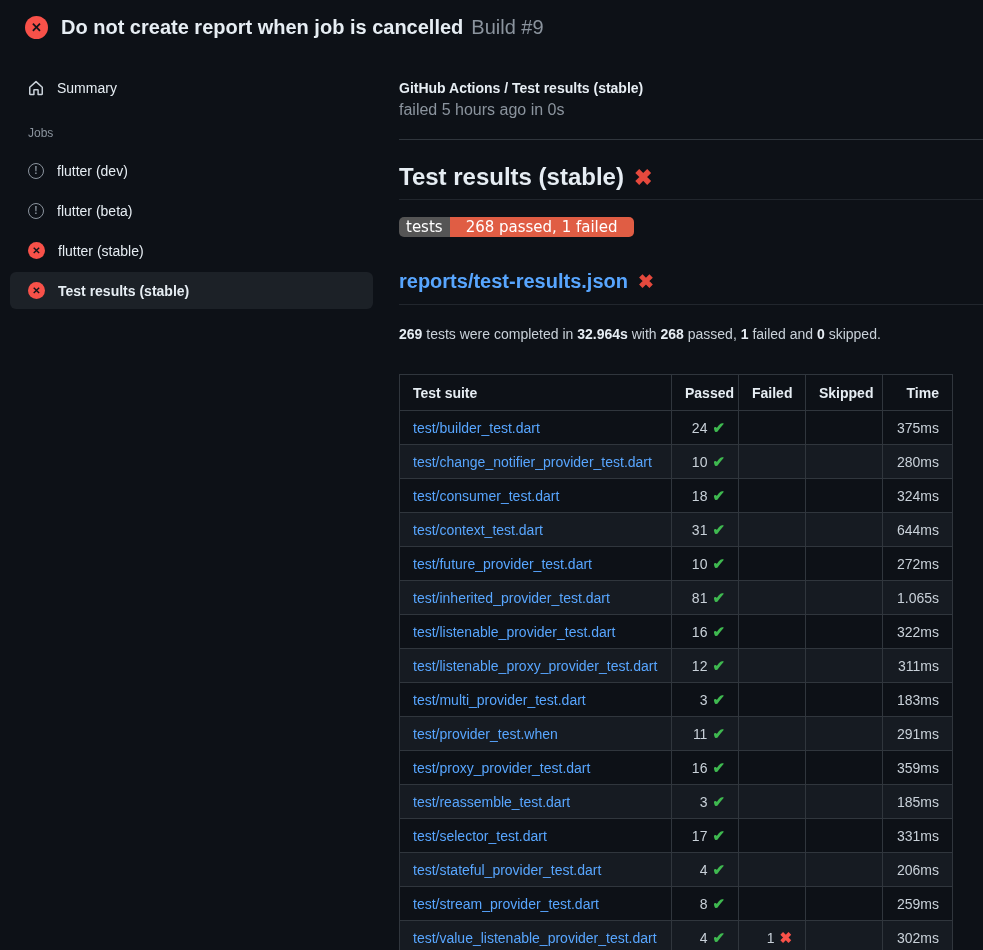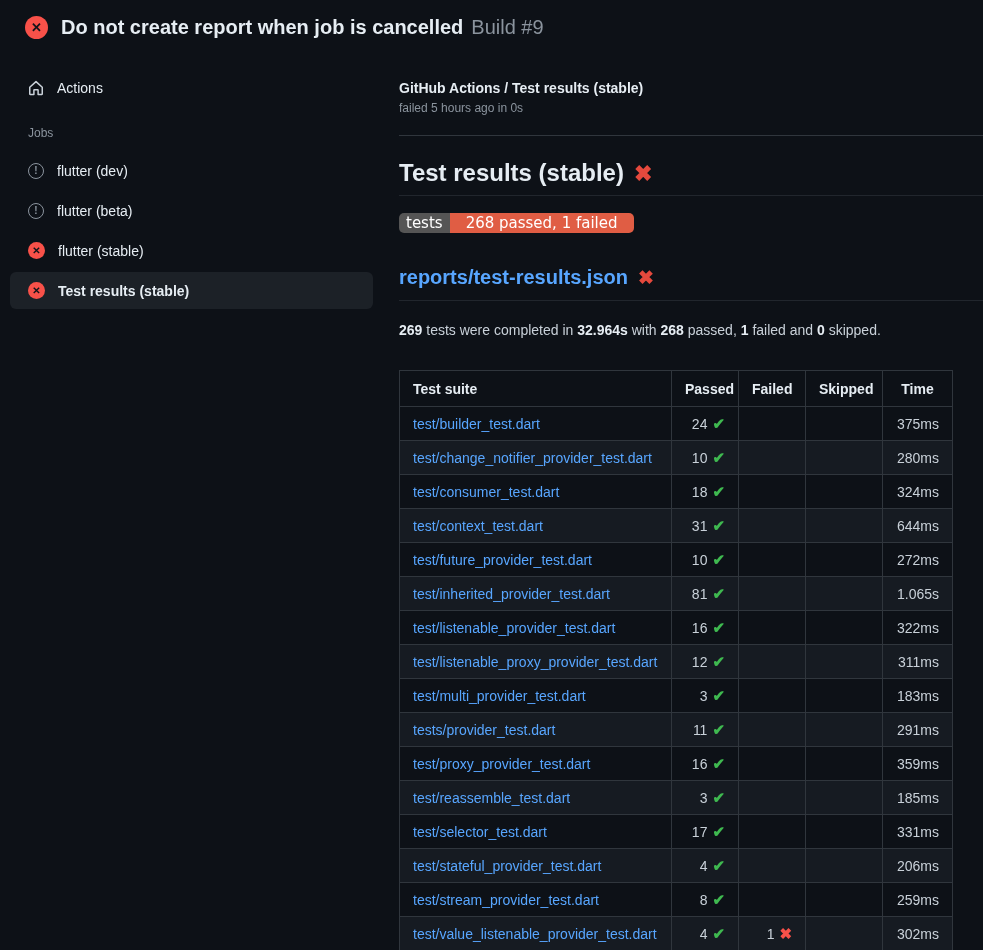--- a/index.html
+++ b/index.html
@@ -57,21 +57,21 @@
     width:16px; height:16px; border-radius:50%;
     border:1.5px solid var(--text-muted,#8b949e);
     color:var(--text-muted,#8b949e);
     display:inline-flex; align-items:center; justify-content:center;
     font-size:10px; font-weight:bold; flex:0 0 auto;
   }
   .home-icon { flex:0 0 auto; display:inline-flex; }
 
   
   .breadcrumb { margin-top:27px; font-weight:bold; color:var(--text-bright,#e6edf3); }
-  .status-line { margin-top:5px; font-size:12px; color:var(--text-muted,#8b949e); }
+  .status-line { margin-top:5px; font-size:16px; color:var(--text-muted,#8b949e); }
   .divider { border:none; border-top:1px solid var(--border,#30363d); margin-top:20px; }
 
   h2.section-title {
     margin-top:23px; font-size:24px; font-weight:bold;
     color:var(--text-bright,#e6edf3);
     padding-bottom:8px; border-bottom:1px solid var(--border-muted,#21262d);
   }
   .red-x { color:var(--emoji-red,#e5493d); font-weight:bold; margin-left:10px; }
   h2 .red-x { font-size:22px; }
   h3 .red-x { font-size:19px; }
@@ -101,21 +101,21 @@
     width:553px; table-layout:fixed;
   }
   table.results th, table.results td {
     border:1px solid var(--border,#30363d);
     padding:6px 13px;
     height:34px;
     white-space:nowrap; overflow:hidden;
   }
   table.results th {
     font-weight:bold; color:var(--text-bright,#e6edf3);
-    height:36px; 
+    height:36px; text-align:right;
   }
   table.results th.col-suite { text-align:left; }
   table.results td { text-align:right; }
   table.results td.suite-cell { text-align:left; }
   table.results tr:nth-child(even) td { background:var(--row-alt,#161b22); }
   .suite-link { color:var(--link,#58a6ff); text-decoration:none; cursor:pointer; }
   .check-mark { color:var(--success,#3fb950); font-weight:bold; font-size:15px; margin-left:5px; }
   .cross-mark { color:var(--danger,#f85149); font-weight:bold; font-size:15px; margin-left:5px; }
 
   .col-suite   { width:272px; }
@@ -135,21 +135,21 @@
 
 <div class="layout">
 
   <aside class="sidebar">
     <div class="side-item">
       <span class="home-icon">
         <svg width="16" height="16" viewBox="0 0 16 16" fill="none">
           <path d="M1.75 7.3 L8 1.6 L14.25 7.3 V14.0 A0.4 0.4 0 0 1 13.85 14.4 H10.1 V10.2 A0.4 0.4 0 0 0 9.7 9.8 H6.3 A0.4 0.4 0 0 0 5.9 10.2 V14.4 H2.15 A0.4 0.4 0 0 1 1.75 14.0 Z" stroke="#c9d1d9" stroke-width="1.5" stroke-linejoin="round"></path>
         </svg>
       </span>
-      <span class="label">Actions</span>
+      <span class="label">Summary</span>
     </div>
 
     <div class="jobs-label">Jobs</div>
 
     <nav id="jobs-list">
         <div class="side-item">
           <span class="alert-circle">!</span>
           <span class="label">flutter (dev)</span>
         </div>
         <div class="side-item">
@@ -259,21 +259,21 @@
             <td>311ms</td>
           </tr>
           <tr>
             <td class="suite-cell"><a class="suite-link">test/multi_provider_test.dart</a></td>
             <td><span>3</span><span class="check-mark">✔</span></td>
             <td></td>
             <td></td>
             <td>183ms</td>
           </tr>
           <tr>
-            <td class="suite-cell"><a class="suite-link">tests/provider_test.dart</a></td>
+            <td class="suite-cell"><a class="suite-link">test/provider_test.when</a></td>
             <td><span>11</span><span class="check-mark">✔</span></td>
             <td></td>
             <td></td>
             <td>291ms</td>
           </tr>
           <tr>
             <td class="suite-cell"><a class="suite-link">test/proxy_provider_test.dart</a></td>
             <td><span>16</span><span class="check-mark">✔</span></td>
             <td></td>
             <td></td>

